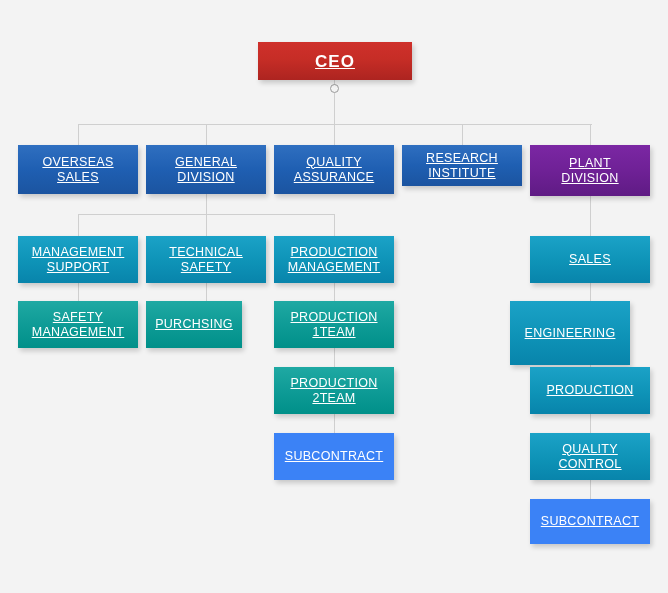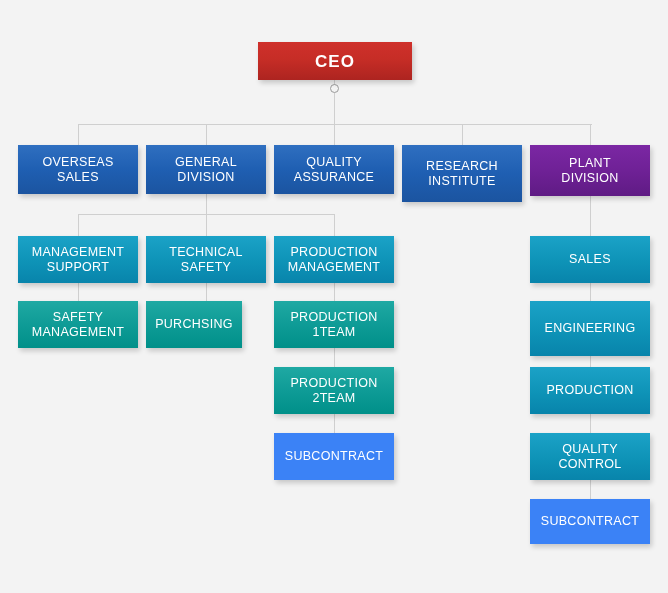--- a/index.html
+++ b/index.html
@@ -46,20 +46,21 @@
     justify-content: center;
     text-align: center;
     color: #ffffff;
     font-size: 12.5px;
     line-height: 15px;
     letter-spacing: 0.3px;
     font-weight: 400;
     box-shadow: 2px 3px 5px rgba(0,0,0,0.18);
     padding: 12px 4px;
     white-space: pre-line;
+    text-decoration: underline;
   }
 
   .box.ceo {
     background: linear-gradient(to bottom, #cf302b 0%, #c62d26 45%, #ad2420 100%);
     font-size: 17px;
     font-weight: bold;
     letter-spacing: 1px;
   }
   .box.lvl2 {
     background: linear-gradient(to bottom, #2f6fc0 0%, #1f5fb2 50%, #1b54a0 100%);
@@ -115,21 +116,21 @@
   <div class="line v" style="left:590px; top:480px; height:19px;"></div>
 
   <div class="box ceo" style="left:258px; top:42px; width:154px; height:38px;">CEO</div>
 
   <div class="box lvl2" style="left:18px; top:145px; width:120px; height:49px;text-align:center;">OVERSEAS
 SALES</div>
   <div class="box lvl2" style="left:146px; top:145px; width:120px; height:49px;">GENERAL
 DIVISION</div>
   <div class="box lvl2" style="left:274px; top:145px; width:120px; height:49px;">QUALITY
 ASSURANCE</div>
-  <div class="box lvl2" style="left:402px; top:145px; width:120px; height:57px;">RESEARCH
+  <div class="box lvl2" style="left:402px; top:145px; width:120px; height:41px;">RESEARCH
 INSTITUTE</div>
   <div class="box plant" style="left:530px; top:145px; width:120px; height:51px;">PLANT
 DIVISION</div>
 
   <div class="box cyan" style="left:18px; top:236px; width:120px; height:47px;">MANAGEMENT
 SUPPORT</div>
   <div class="box cyan" style="left:146px; top:236px; width:120px; height:47px;">TECHNICAL
 SAFETY</div>
   <div class="box cyan" style="left:274px; top:236px; width:120px; height:47px;">PRODUCTION
 MANAGEMENT</div>
@@ -138,19 +139,19 @@
 MANAGEMENT</div>
   <div class="box teal" style="left:146px; top:301px; width:96px; height:47px;">PURCHSING</div>
   <div class="box teal" style="left:274px; top:301px; width:120px; height:47px;">PRODUCTION
 1TEAM</div>
 
   <div class="box teal" style="left:274px; top:367px; width:120px; height:47px;">PRODUCTION
 2TEAM</div>
   <div class="box gray" style="left:274px; top:433px; width:120px; height:47px;">SUBCONTRACT</div>
 
   <div class="box cyan" style="left:530px; top:236px; width:120px; height:47px;">SALES</div>
-  <div class="box cyan" style="left:530px; top:301px; width:120px; height:55px;">ENGINEERING</div>
+  <div class="box cyan" style="left:510px; top:301px; width:120px; height:64px;">ENGINEERING</div>
   <div class="box cyan" style="left:530px; top:367px; width:120px; height:47px;">PRODUCTION</div>
   <div class="box cyan" style="left:530px; top:433px; width:120px; height:47px;">QUALITY
 CONTROL</div>
   <div class="box gray" style="left:530px; top:499px; width:120px; height:45px;">SUBCONTRACT</div>
 
 </div>
 
 </body></html>

